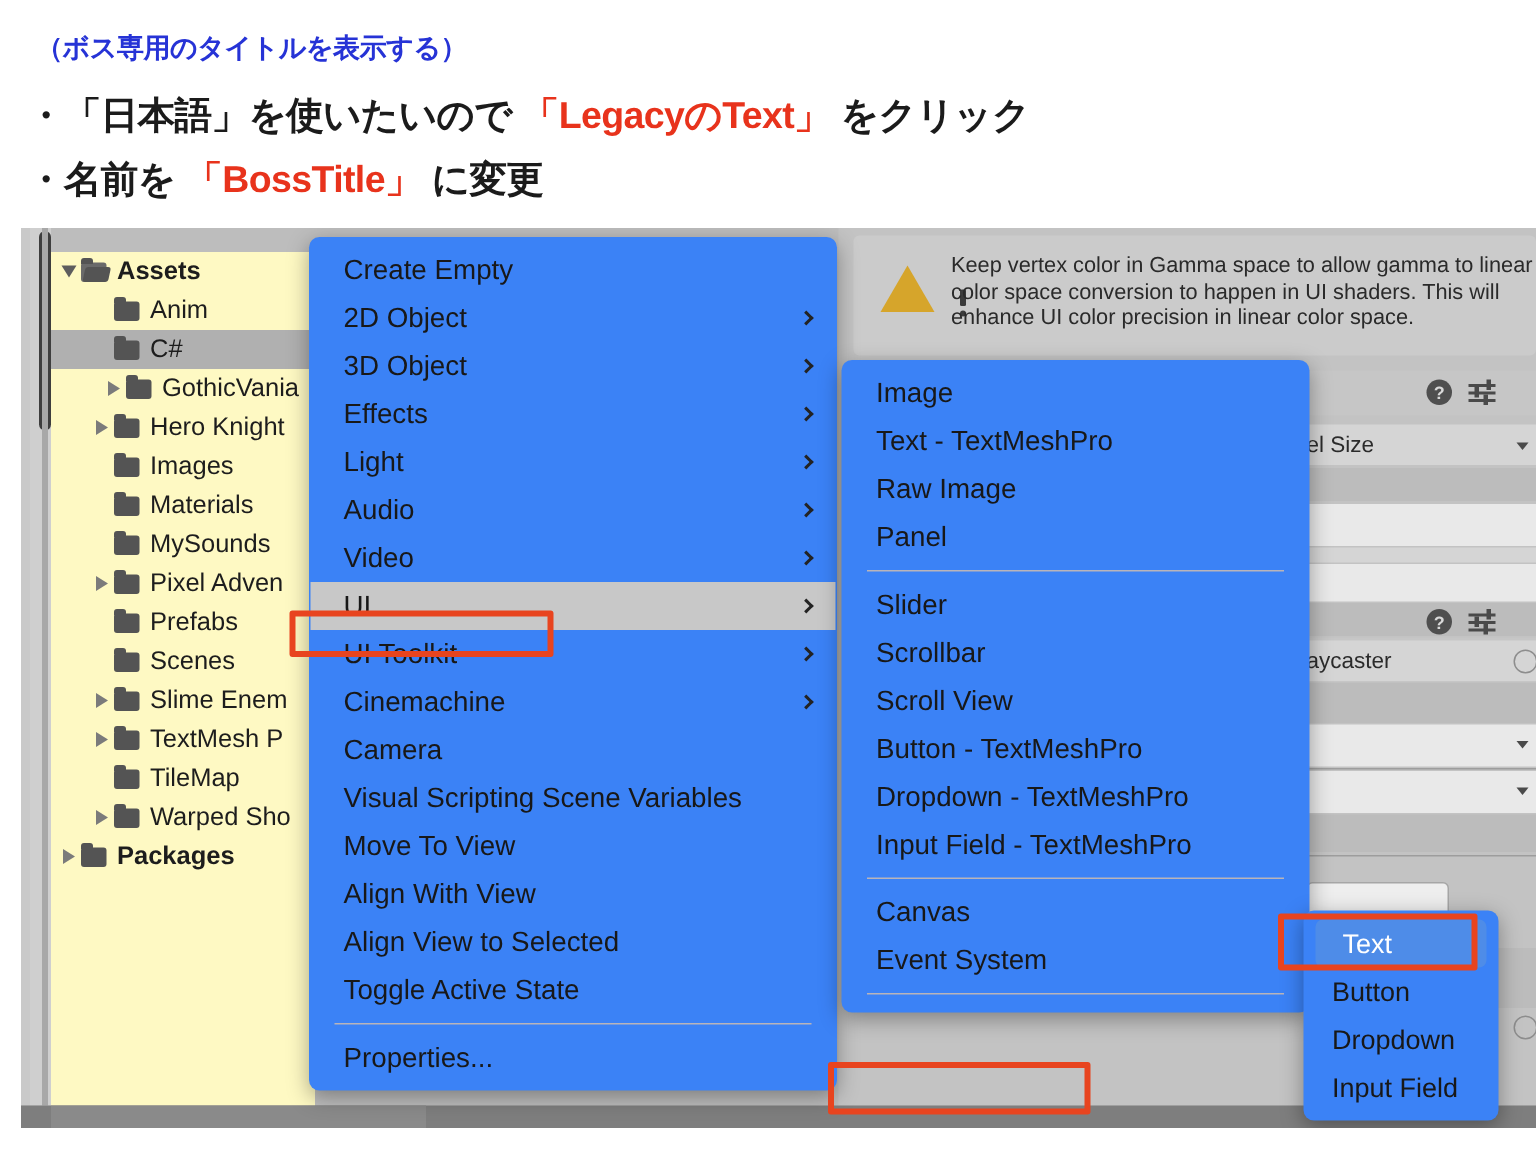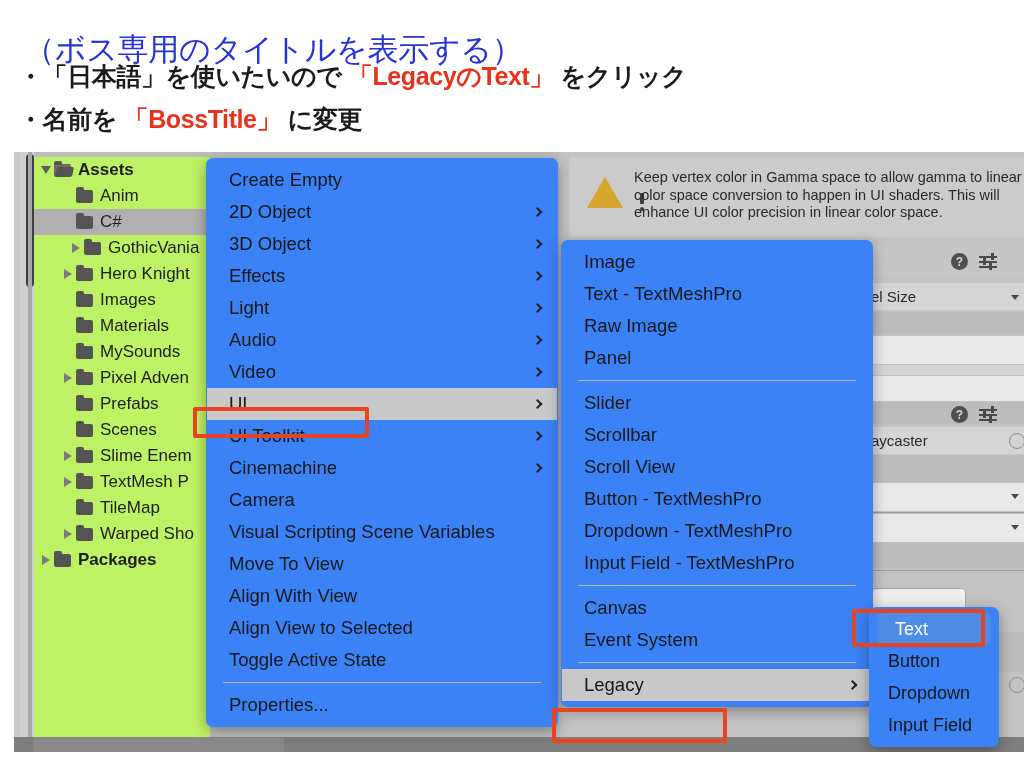--- a/index.html
+++ b/index.html
@@ -6,22 +6,22 @@
   html, body {
     width: 1024px; height: 768px;
     background: #ffffff;
     font-family: "Liberation Sans", "DejaVu Sans", sans-serif;
     overflow: hidden;
   }
 
   
   #slide-header { position: absolute; left: 0; top: 0; width: 1024px; height: 152px; background:#fff; }
   .hl-title {
-    position: absolute; left: 24px; top: 29px;
-    font-size: 31px; font-weight: normal; color: #2633d6;
+    position: absolute; left: 24px; top: 20px;
+    font-size: 18px; font-weight: bold; color: #2633d6;
     letter-spacing: -0.3px; white-space: nowrap;
   }
   .hl-line { position: absolute; font-size: 25px; font-weight: bold; color:#1b1b1b; white-space: nowrap; letter-spacing:-0.4px; }
   #bullet-1 { left: 18px; top: 60px; }
   #bullet-2 { left: 18px; top: 103px; }
   .red { color: #e8331c; }
 
   
   #unity-shot {
     position: absolute; left: 14px; top: 152px;
@@ -30,22 +30,22 @@
   }
 
   
   #left-strip { position:absolute; left:0; top:0; width:20px; height:585px; background:#c9c9c9; }
   #left-scroll-track { position:absolute; left:6px; top:0; width:14px; height:585px; background:#cfcfcf; }
   #left-scroll-thumb { position:absolute; left:6px; top:2px; width:8px; height:133px; background:#3e3e3e; border-radius:4px; }
   #left-divider { position:absolute; left:14px; top:0; width:4px; height:585px; background:#a8a8a8; }
 
   
   #tree-panel {
-    position: absolute; left: 20px; top: 5px; width: 176px; height: 585px;
-    background: #bef264;
+    position: absolute; left: 20px; top: 16px; width: 176px; height: 585px;
+    background: #fef9c3;
   }
   .tree-row {
     position: relative; height: 26px; display: flex; align-items: center;
     font-size: 17px; color: #1d1d1d; white-space: nowrap;
   }
   .tree-row.selected { background: #b0b0b0; }
   .tree-row .disc { width: 16px; display:flex; align-items:center; justify-content:center; flex: 0 0 16px; }
   .tw { border-style: solid; border-color: transparent; display:inline-block; }
   .tw-right { border-width: 5px 0 5px 8px; border-left-color:#7b7b7b; }
   .tw-down  { border-width: 8px 5px 0 5px; border-top-color:#5d5d5d; }
@@ -414,24 +414,20 @@
         <span>Input Field - TextMeshPro</span>
       </div>
       <div class="menu-sep"></div>
       <div class="menu-item">
         <span>Canvas</span>
       </div>
       <div class="menu-item">
         <span>Event System</span>
       </div>
       <div class="menu-sep"></div>
-      <div class="menu-item hl">
-        <span>Legacy</span>
-        <span class="menu-arrow"></span>
-      </div>
     </div>
 
   <div class="menu" id="menu-legacy">
       <div class="menu-item blue">
         <span>Text</span>
       </div>
       <div class="menu-item">
         <span>Button</span>
       </div>
       <div class="menu-item">

